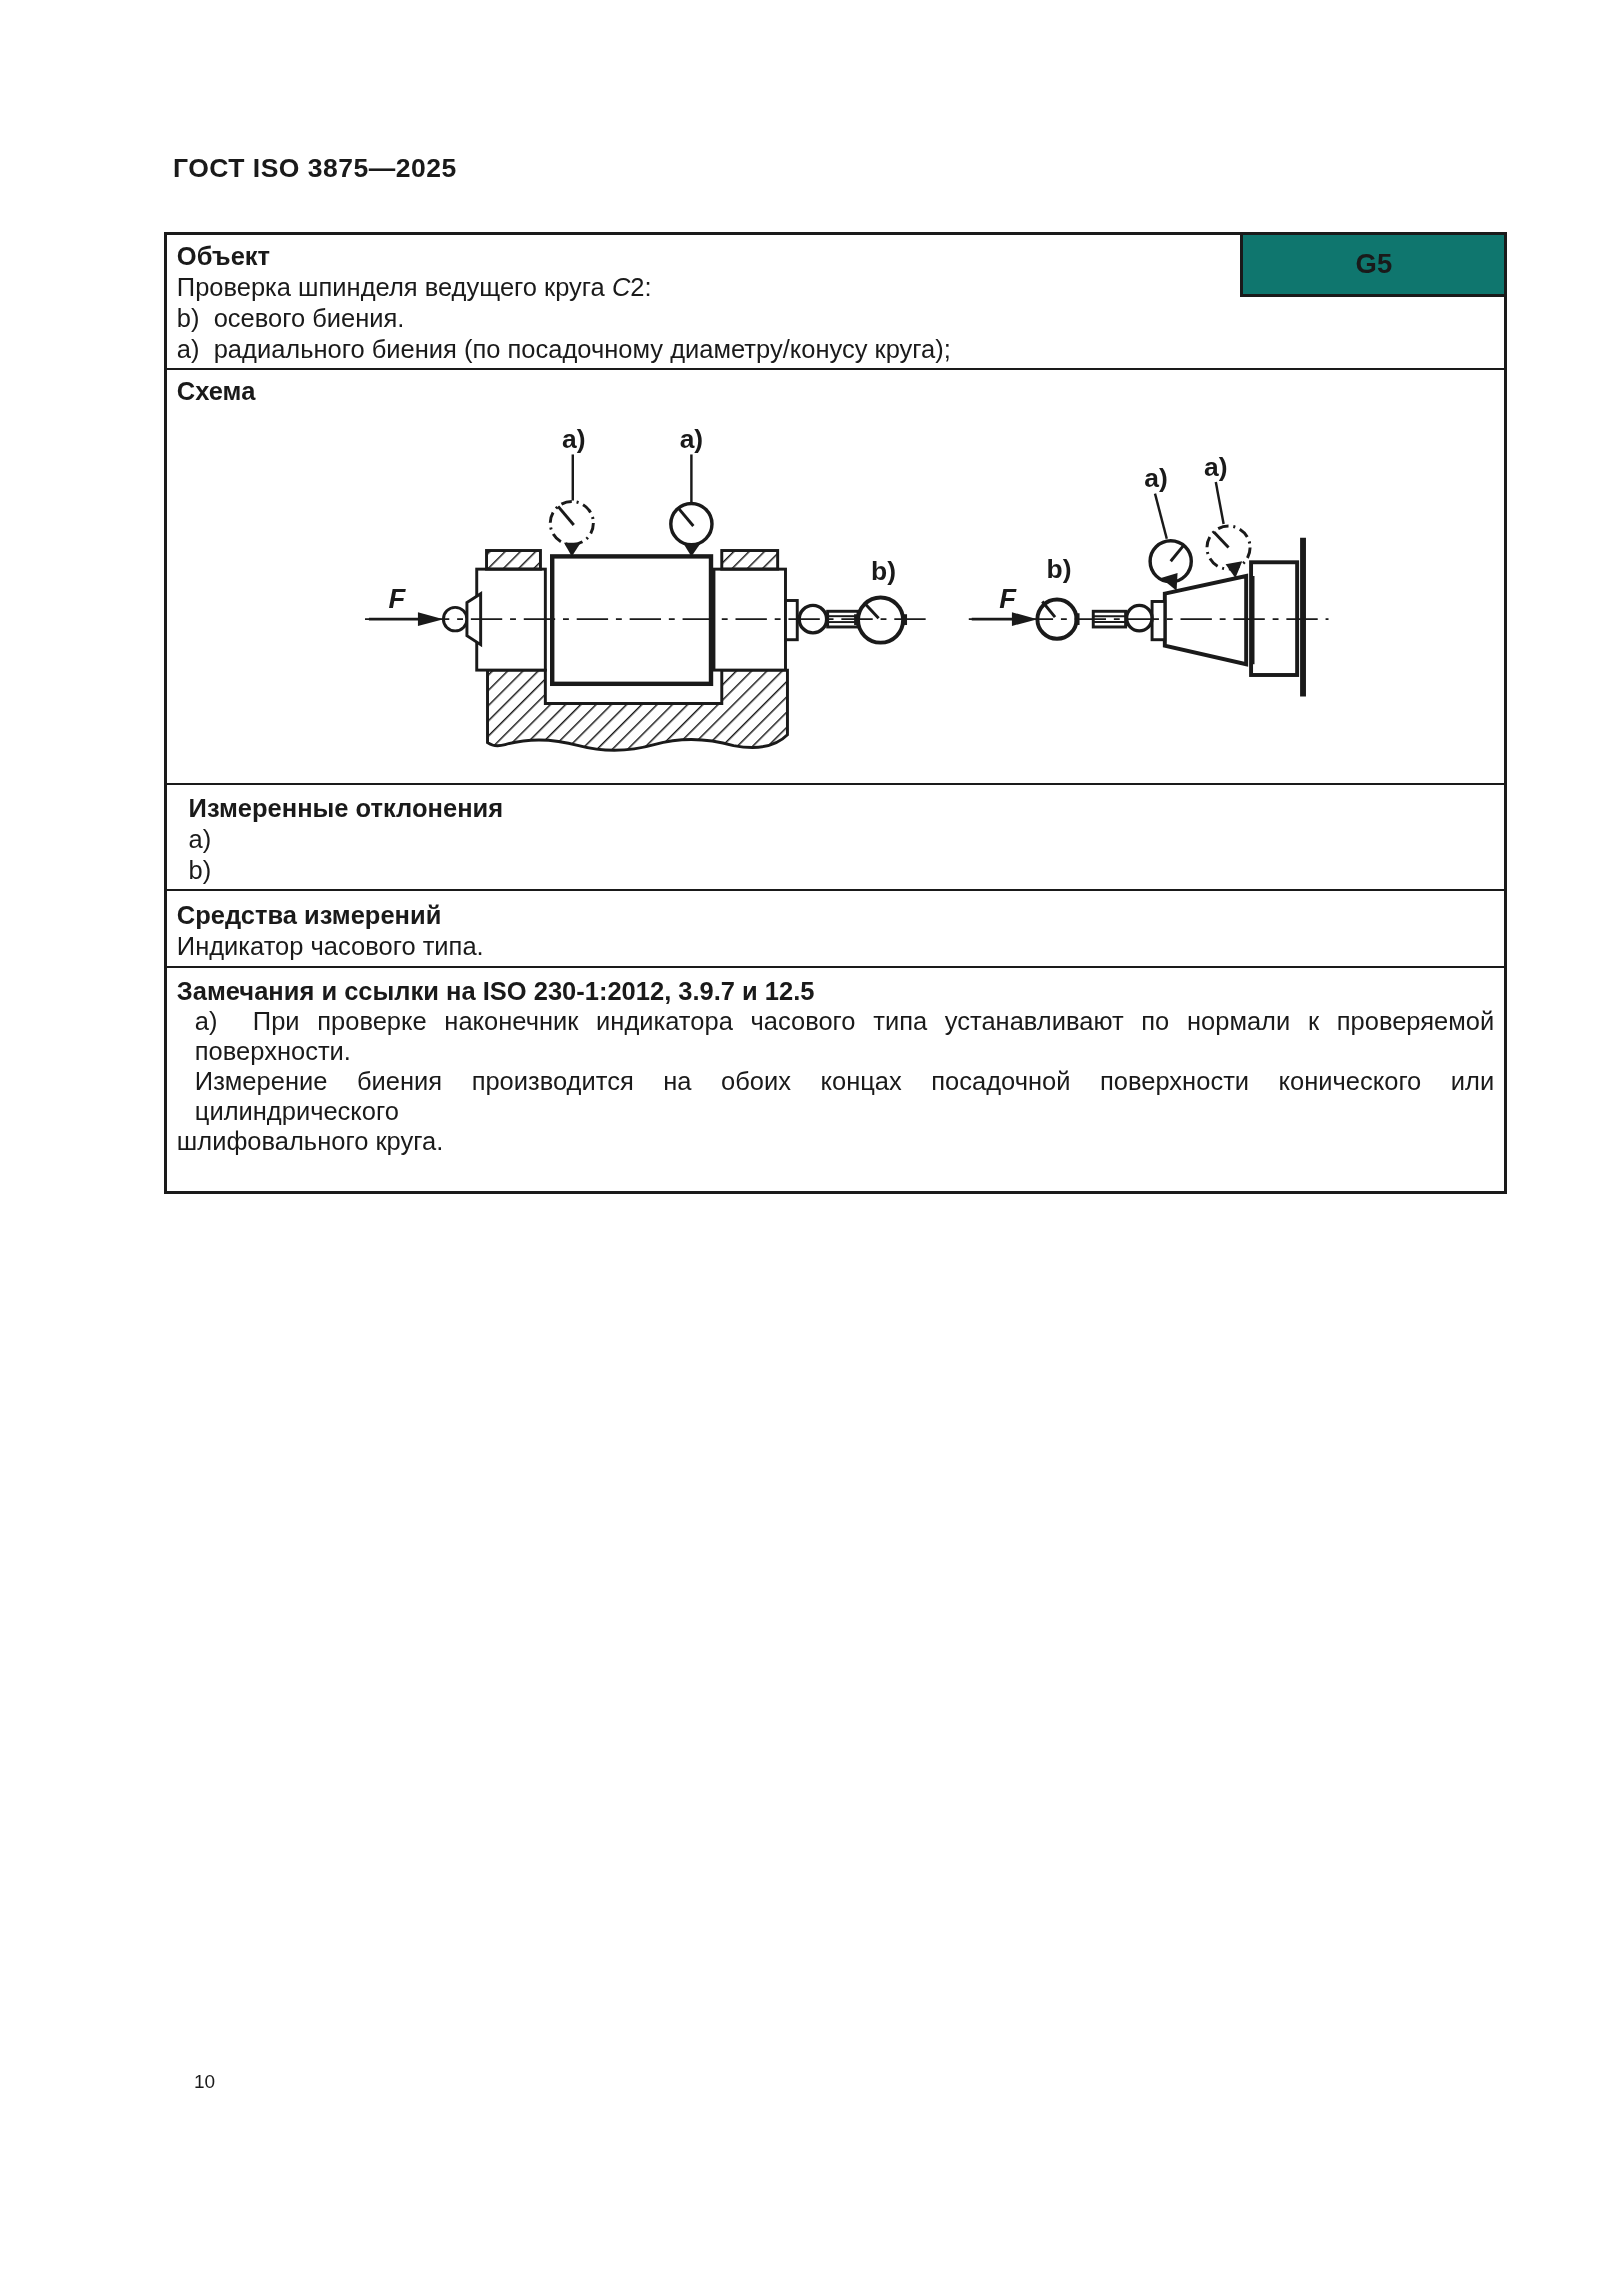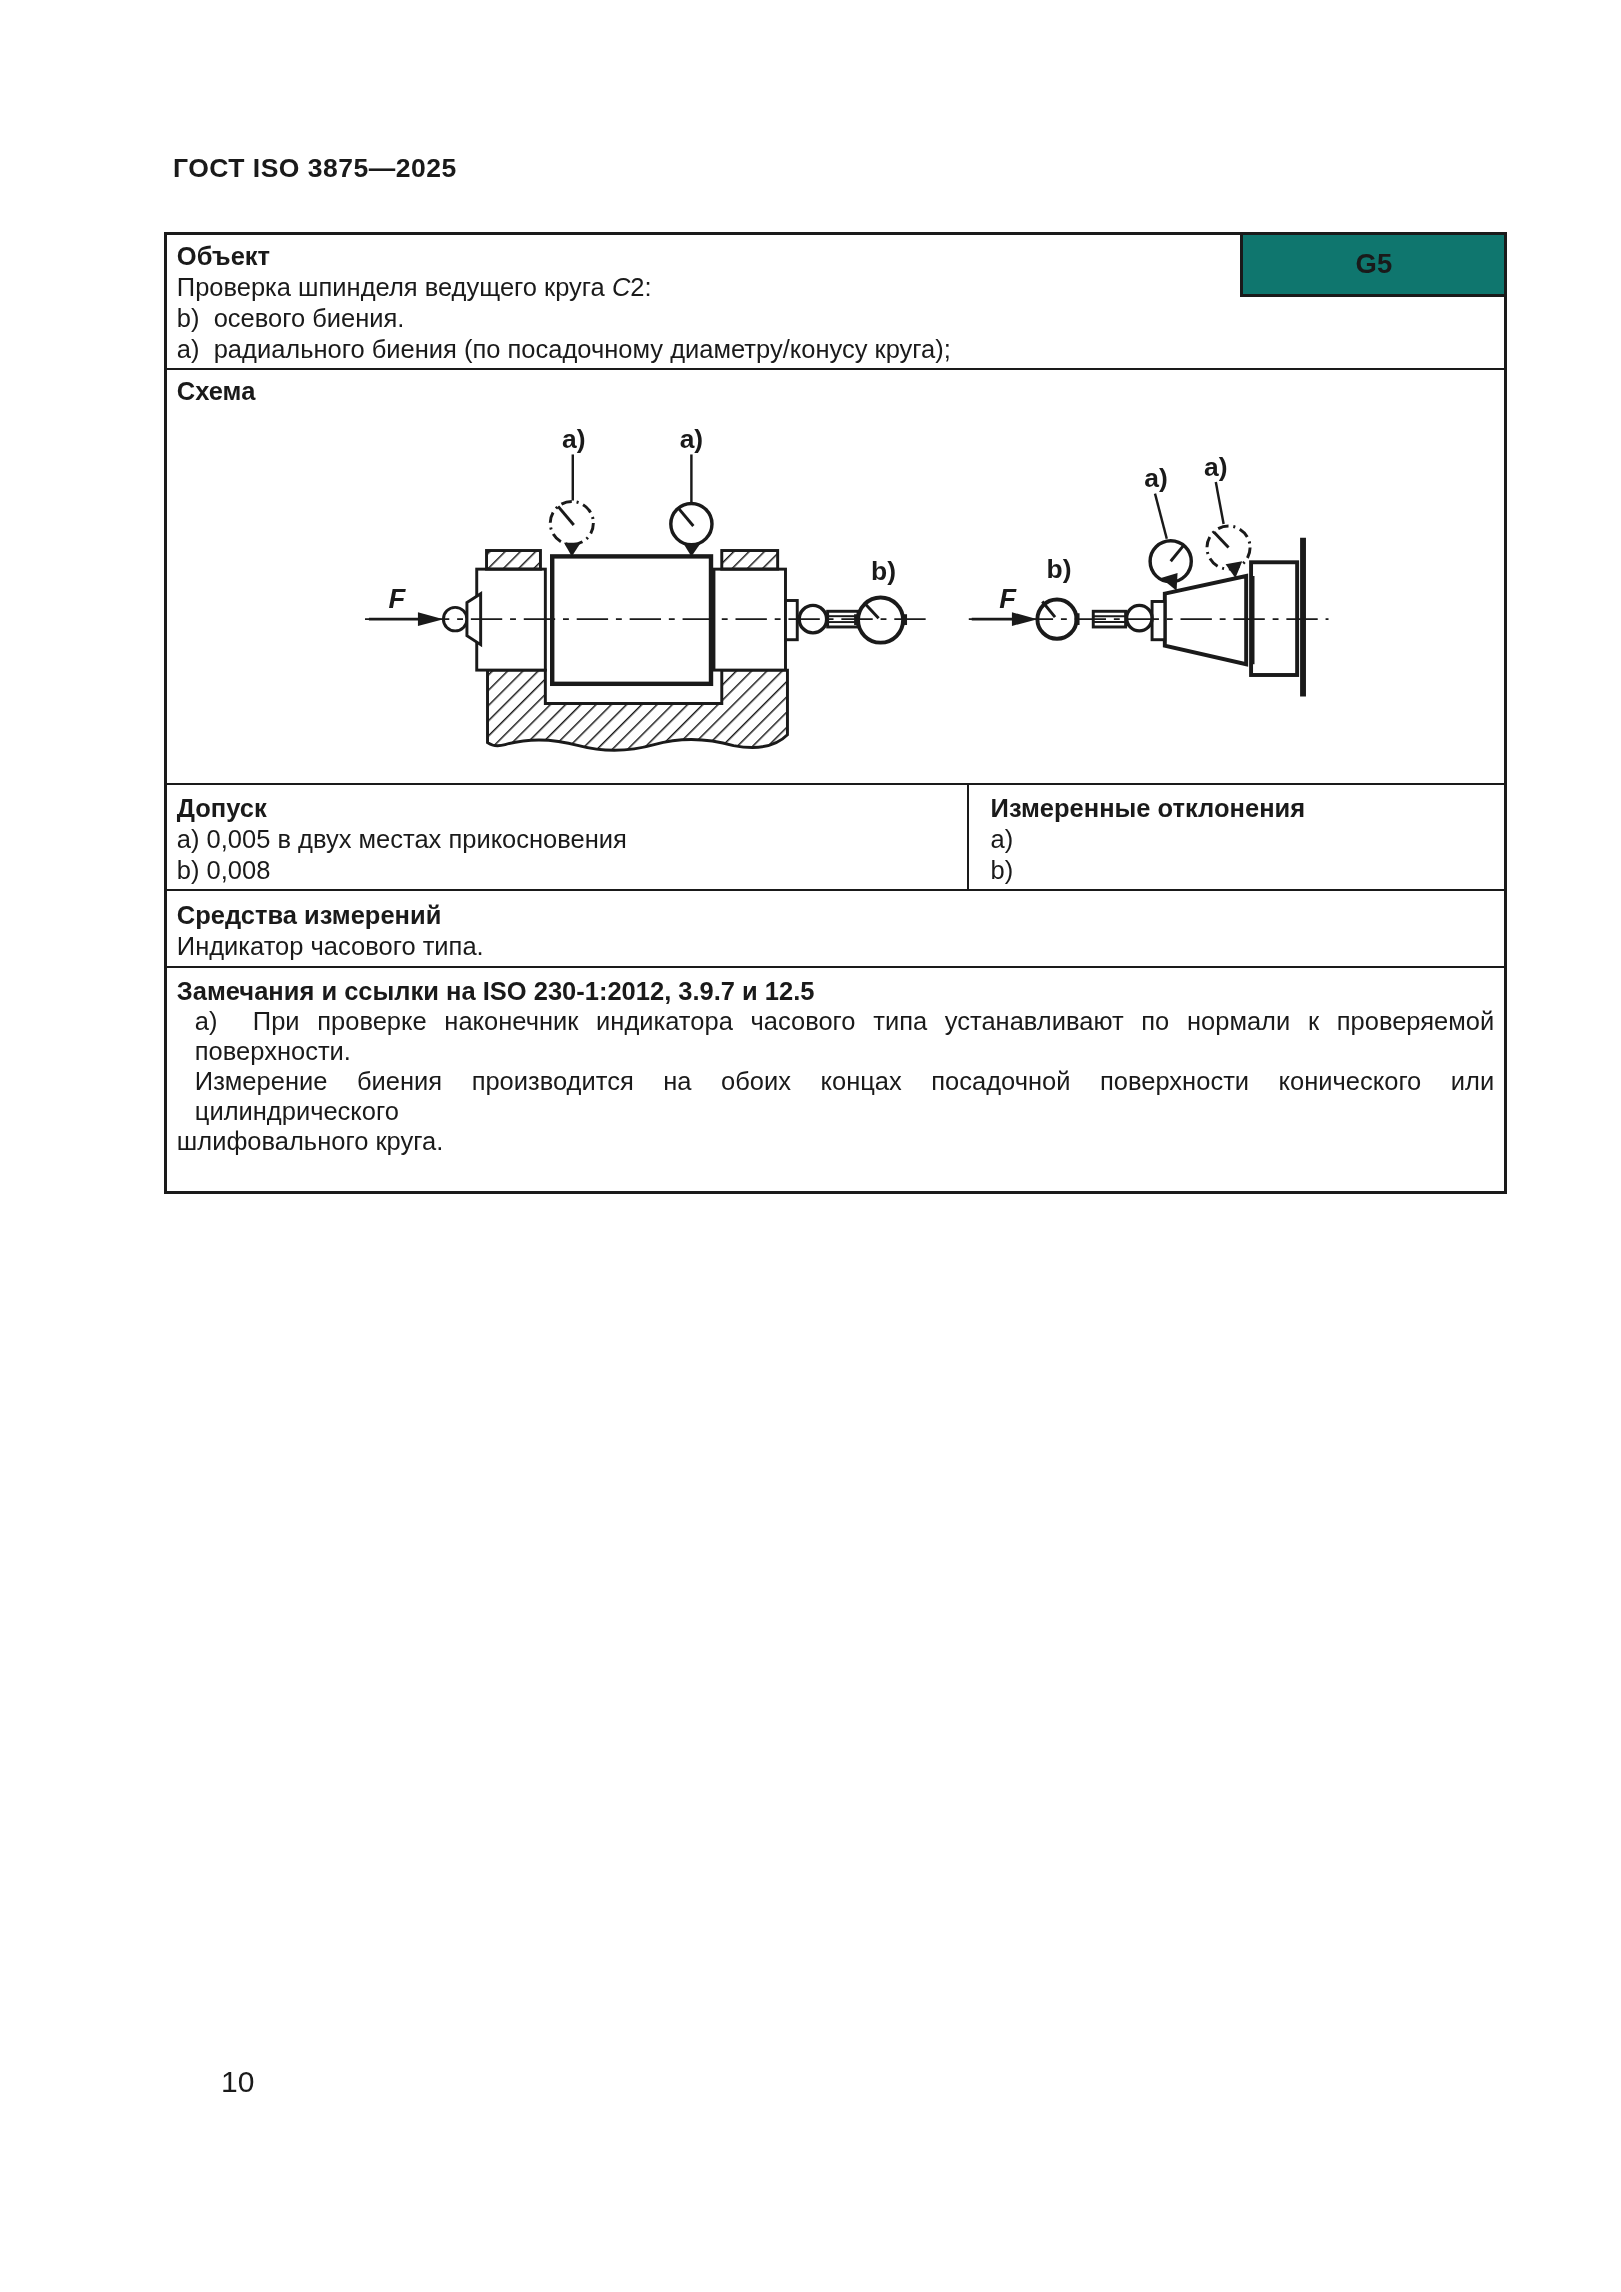--- a/index.html
+++ b/index.html
@@ -30,21 +30,21 @@
     position:absolute;right:-3.9px;top:-3.9px;width:268px;height:66px;
     border-left:3.9px solid #1a1a1a;border-bottom:3.9px solid #1a1a1a;
     border-top:3.9px solid #1a1a1a;border-right:3.9px solid #1a1a1a;
     box-sizing:border-box;display:flex;align-items:center;justify-content:center;
     font-size:27.4px;font-weight:bold;background:#0f766e;
   }
   .scheme-title{position:absolute;left:9.8px;top:5.9px;font-size:25.5px;line-height:31px;font-weight:bold;}
   .scheme-svg{position:absolute;left:0;top:0;}
   .tol-left{width:802px;border-right:2.9px solid #1a1a1a;box-sizing:border-box;padding:7.8px 9.8px 0 9.8px;}
   .tol-right{flex:1;padding:7.8px 9.8px 0 21.6px;}
-  .pagenum{position:absolute;left:194px;top:2066px;font-size:30px;line-height:31px;margin-left:27px;}
+  .pagenum{position:absolute;left:194px;top:2066px;font-size:19px;line-height:31px;}
   .em{font-style:italic;}
   svg text{font-family:"Liberation Sans",sans-serif;}
 </style>
 </head>
 <body>
 
 <div class="hdr">ГОСТ ISO 3875—2025</div>
 
 <div class="doc-table">
 
@@ -157,25 +157,20 @@
         <text x="849" y="243" font-size="28" font-weight="bold" font-style="italic" fill="#1a1a1a" stroke="none">F</text>
         <line x1="821" y1="254" x2="866" y2="254" stroke-width="3"></line>
         <polygon points="888,254 862,247 862,261" fill="#1a1a1a" stroke="none"></polygon>
 
         <line x1="818" y1="254" x2="1185" y2="254" stroke-width="2" stroke-dasharray="32 8 6 8"></line>
       </g>
     </svg>
   </div>
 
   <div class="row row-tolerance">
-    <div class="tol-left">
-      <div class="line bold">Допуск</div>
-      <div class="line">a) 0,005 в двух местах прикосновения</div>
-      <div class="line">b) 0,008</div>
-    </div>
     <div class="tol-right">
       <div class="line bold">Измеренные отклонения</div>
       <div class="line">a)</div>
       <div class="line">b)</div>
     </div>
   </div>
 
   <div class="row row-instruments">
     <div class="line bold">Средства измерений</div>
     <div class="line">Индикатор часового типа.</div>

